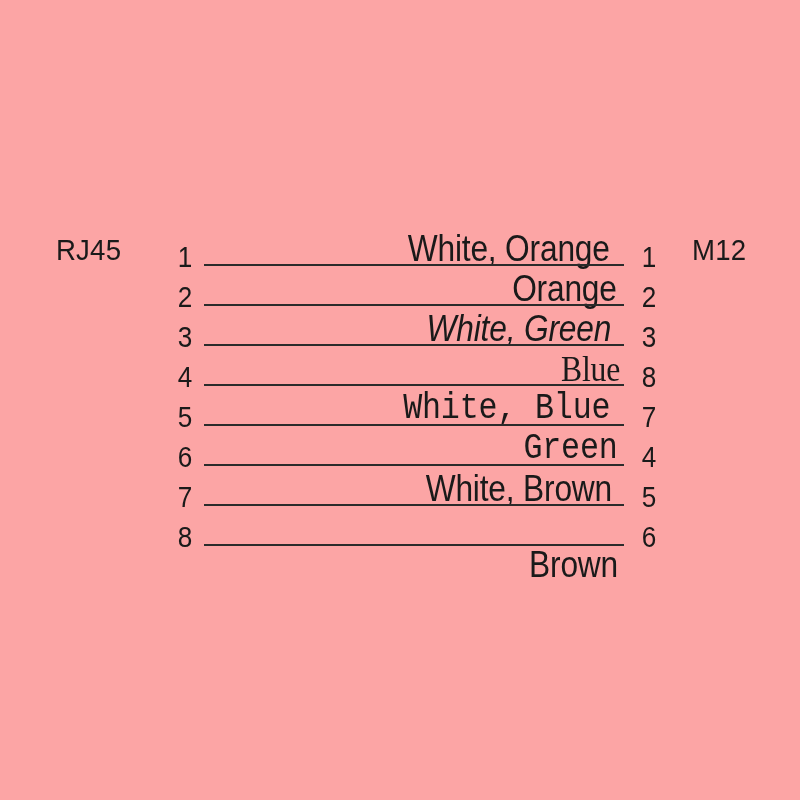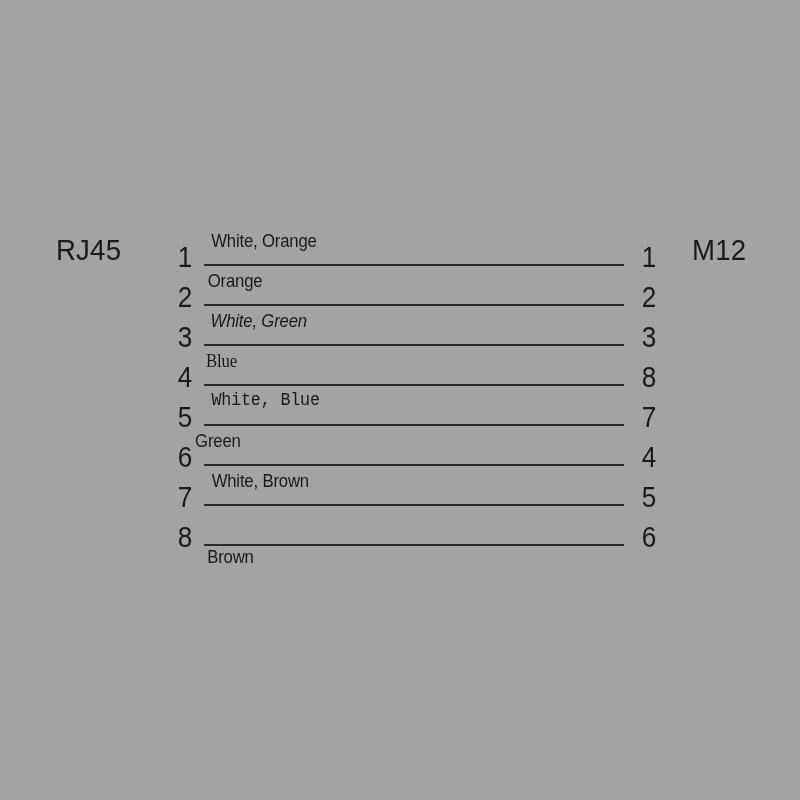--- a/index.html
+++ b/index.html
@@ -11,21 +11,21 @@
   body {
     font-family: "Liberation Sans", "DejaVu Sans", sans-serif;
     color: #1a1a1a;
     -webkit-font-smoothing: antialiased;
   }
 
   #canvas {
     position: relative;
     width: 800px;
     height: 800px;
-    background: #a3a3a3;
+    background: #fca5a5;
     overflow: hidden;
   }
 
   
   .side-heading {
     position: absolute;
     font-size: 30px;
     line-height: 1;
     font-weight: 400;
     letter-spacing: 0.2px;
@@ -85,22 +85,22 @@
     text-align: center;
     transform-origin: center top;
   }
 
   
   .wire-label {
     position: absolute;
     left: 204px;
     width: 420px;
     top: -33px;
-    text-align: left;
-    font-size: 19px;
+    text-align: right;
+    font-size: 36px;
     line-height: 1;
     color: #1a1a1a;
     white-space: nowrap;
     letter-spacing: -0.2px;
   }
   .wire-label > span {
     display: inline-block;
     transform: scaleX(0.88);
     transform-origin: center center;
   }
@@ -139,21 +139,21 @@
         <div class="pin-number pin-left">4</div>
         <div class="pin-number pin-right">8</div>
       </div>
       <div class="wire-row" style="top: 424px;">
         <div class="wire-label" style="left: 204px; width: 420px; font-family: Liberation Mono, monospace;"><span>White, Blue</span></div>
         <div class="wire-line" style="left: 204px; width: 420px; background: rgb(43, 43, 43);"></div>
         <div class="pin-number pin-left">5</div>
         <div class="pin-number pin-right">7</div>
       </div>
       <div class="wire-row" style="top: 464px;">
-        <div class="wire-label" style="left: 192px; width: 420px;"><span>Green</span></div>
+        <div class="wire-label" style="left: 204px; width: 420px; font-family: Liberation Mono, monospace;"><span>Green</span></div>
         <div class="wire-line" style="left: 204px; width: 420px; background: rgb(43, 43, 43);"></div>
         <div class="pin-number pin-left">6</div>
         <div class="pin-number pin-right">4</div>
       </div>
       <div class="wire-row" style="top: 504px;">
         <div class="wire-label" style="left: 205px; width: 420px;"><span>White, Brown</span></div>
         <div class="wire-line" style="left: 204px; width: 420px; background: rgb(43, 43, 43);"></div>
         <div class="pin-number pin-left">7</div>
         <div class="pin-number pin-right">5</div>
       </div>

